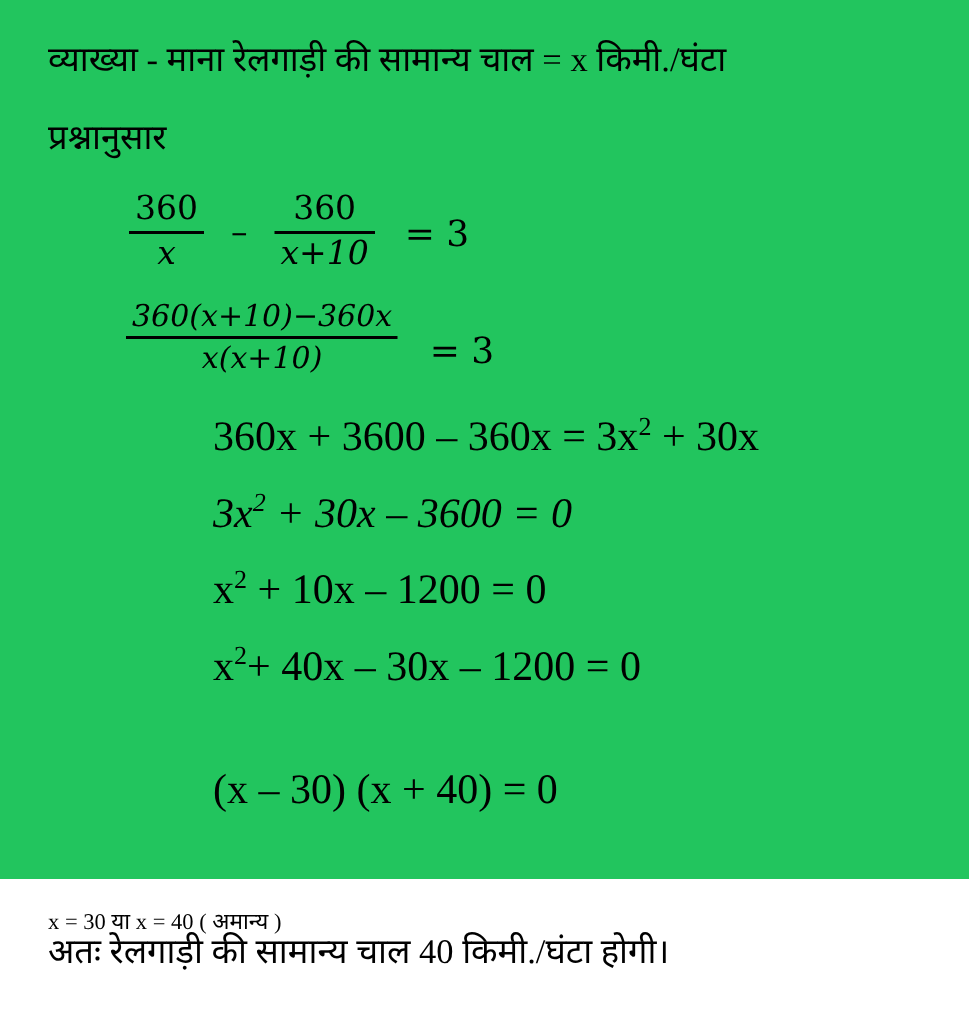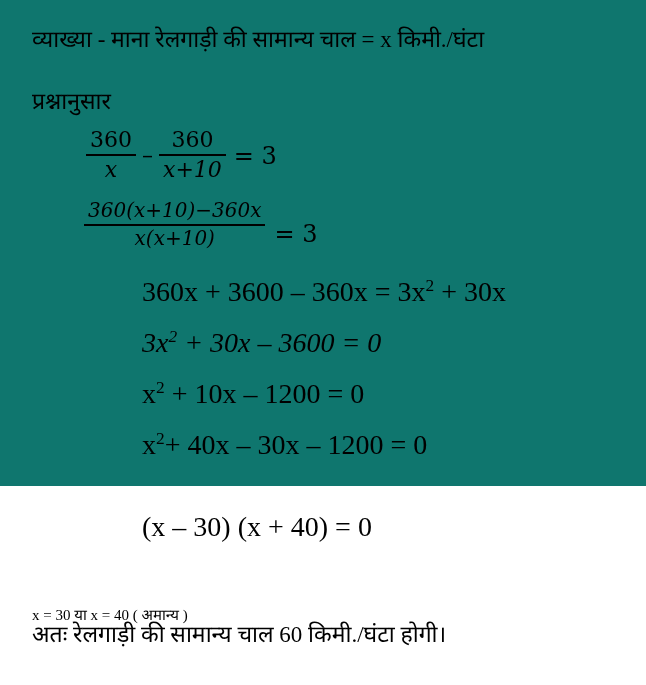--- a/index.html
+++ b/index.html
@@ -13,47 +13,48 @@
     height: 685px;
     overflow: hidden;
     font-family: "Liberation Serif", "DejaVu Serif", serif;
     color: #000000;
     -webkit-font-smoothing: antialiased;
   }
 
   .page {
     position: relative;
     width: 646px;
-    height: 486px;
-    background: #0f766e;
+    height: 586px;
+    background: #22c55e;
   }
 
   
   .hindi-line {
     position: absolute;
     left: 32px;
     font-family: "Liberation Serif", "DejaVu Serif", serif;
     font-size: 23px;
     line-height: 1.1;
     white-space: nowrap;
     color: #000;
   }
 
   #line-vyakhya { top: 27px; }
-  #line-prashnanusar { top: 89px; text-align: right; }
+  #line-prashnanusar { top: 79px; text-align: right; }
   #line-roots { top: 571px; font-size: 15px; margin-top: 36px; }
   #line-conclusion { top: 622px; font-size: 23px; }
 
   
   .frac-eq {
     position: absolute;
     display: flex;
     align-items: center;
     font-family: "DejaVu Serif", "Liberation Serif", serif;
     color: #000;
+    gap: 12px;
   }
 
   #eq-frac-1 { left: 86px; top: 128px; }
   #eq-frac-2 { left: 84px; top: 200px; }
 
   .frac {
     display: inline-flex;
     flex-direction: column;
     align-items: center;
     justify-content: center;
@@ -165,15 +166,15 @@
 
   <div class="step" id="step-3"><span>x</span><sup>2</sup><span> + 10x – 1200 = 0</span></div>
 
   <div class="step" id="step-4"><span>x</span><sup>2</sup><span>+ 40x – 30x – 1200 = 0</span></div>
 
 
   <div class="step" id="step-6"><span>(x – 30) (x + 40) = 0</span><sup></sup><span></span></div>
 
   <div class="hindi-line" id="line-roots">x = 30 या x = 40 ( अमान्य )</div>
 
-  <div class="hindi-line" id="line-conclusion">अतः रेलगाड़ी की सामान्य चाल 60 किमी./घंटा होगी।</div>
+  <div class="hindi-line" id="line-conclusion">अतः रेलगाड़ी की सामान्य चाल 40 किमी./घंटा होगी।</div>
 
 </div>
 
 </body></html>

